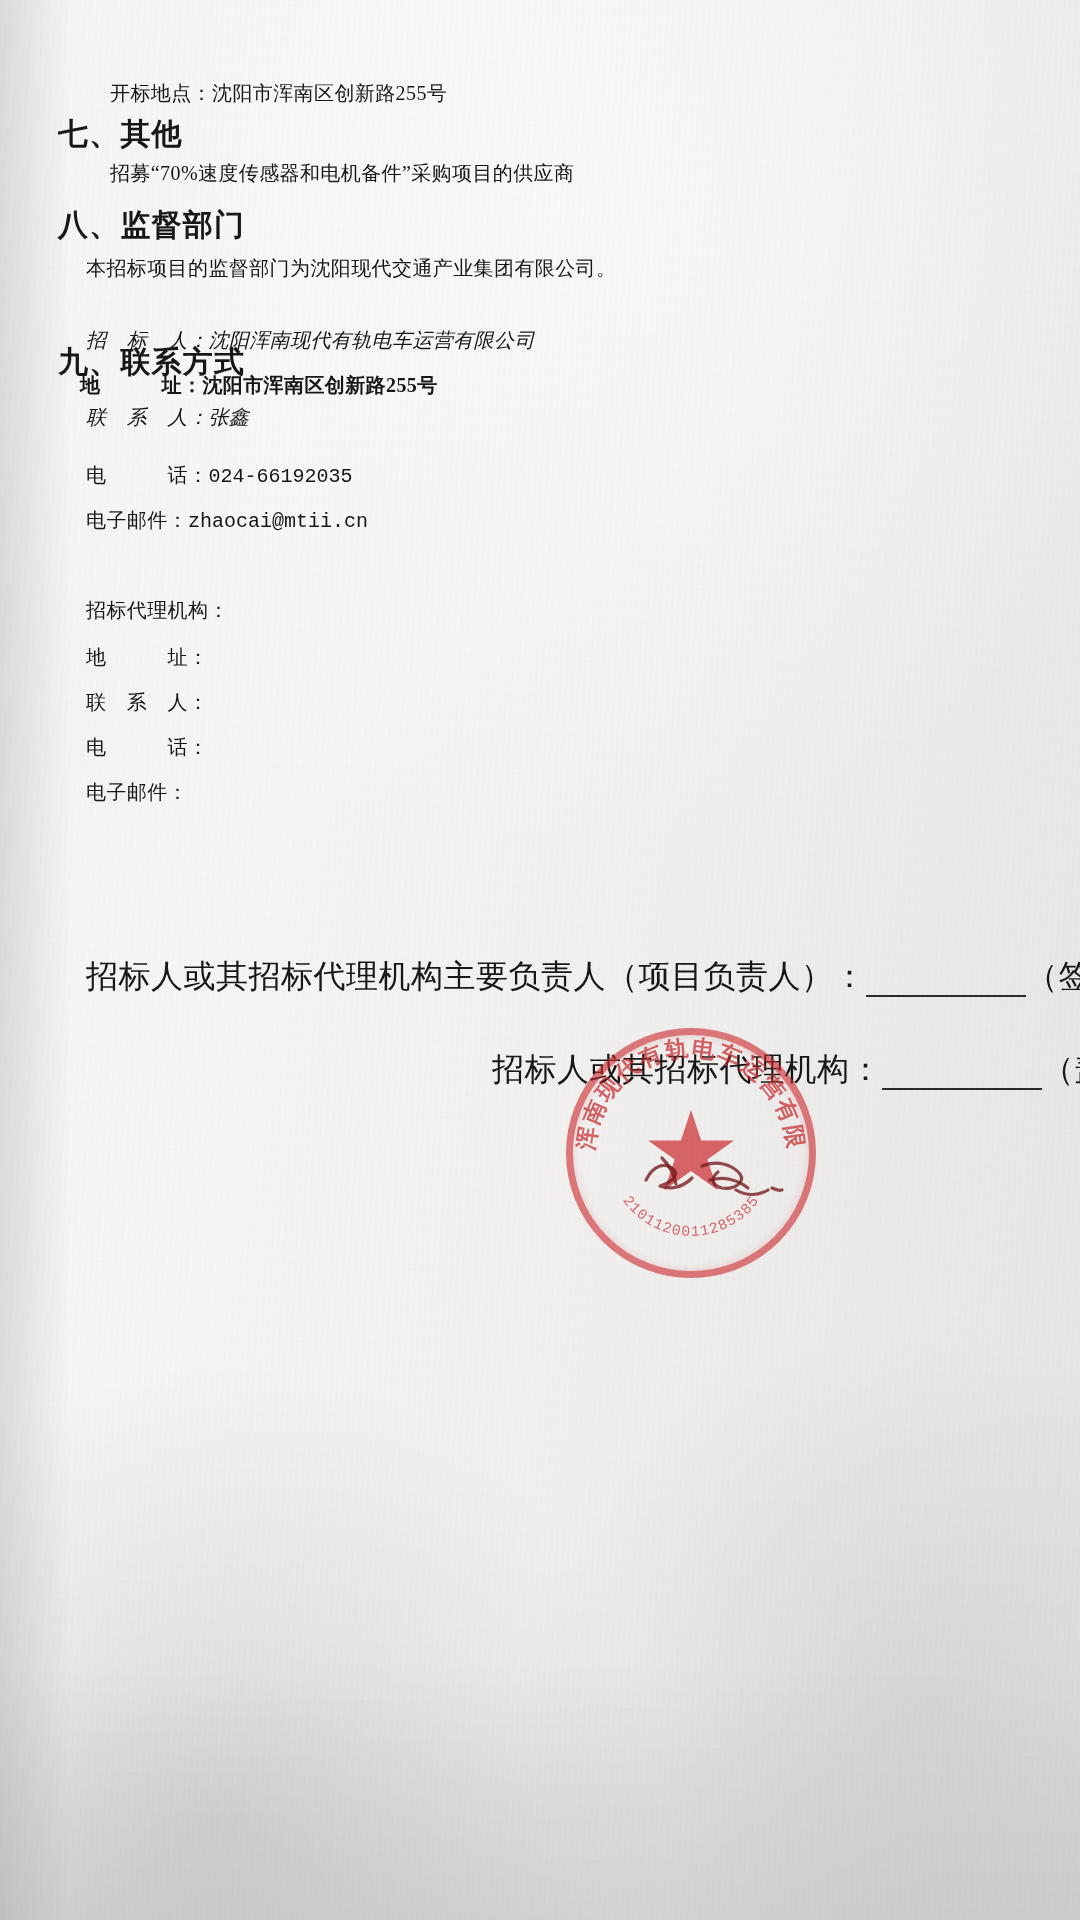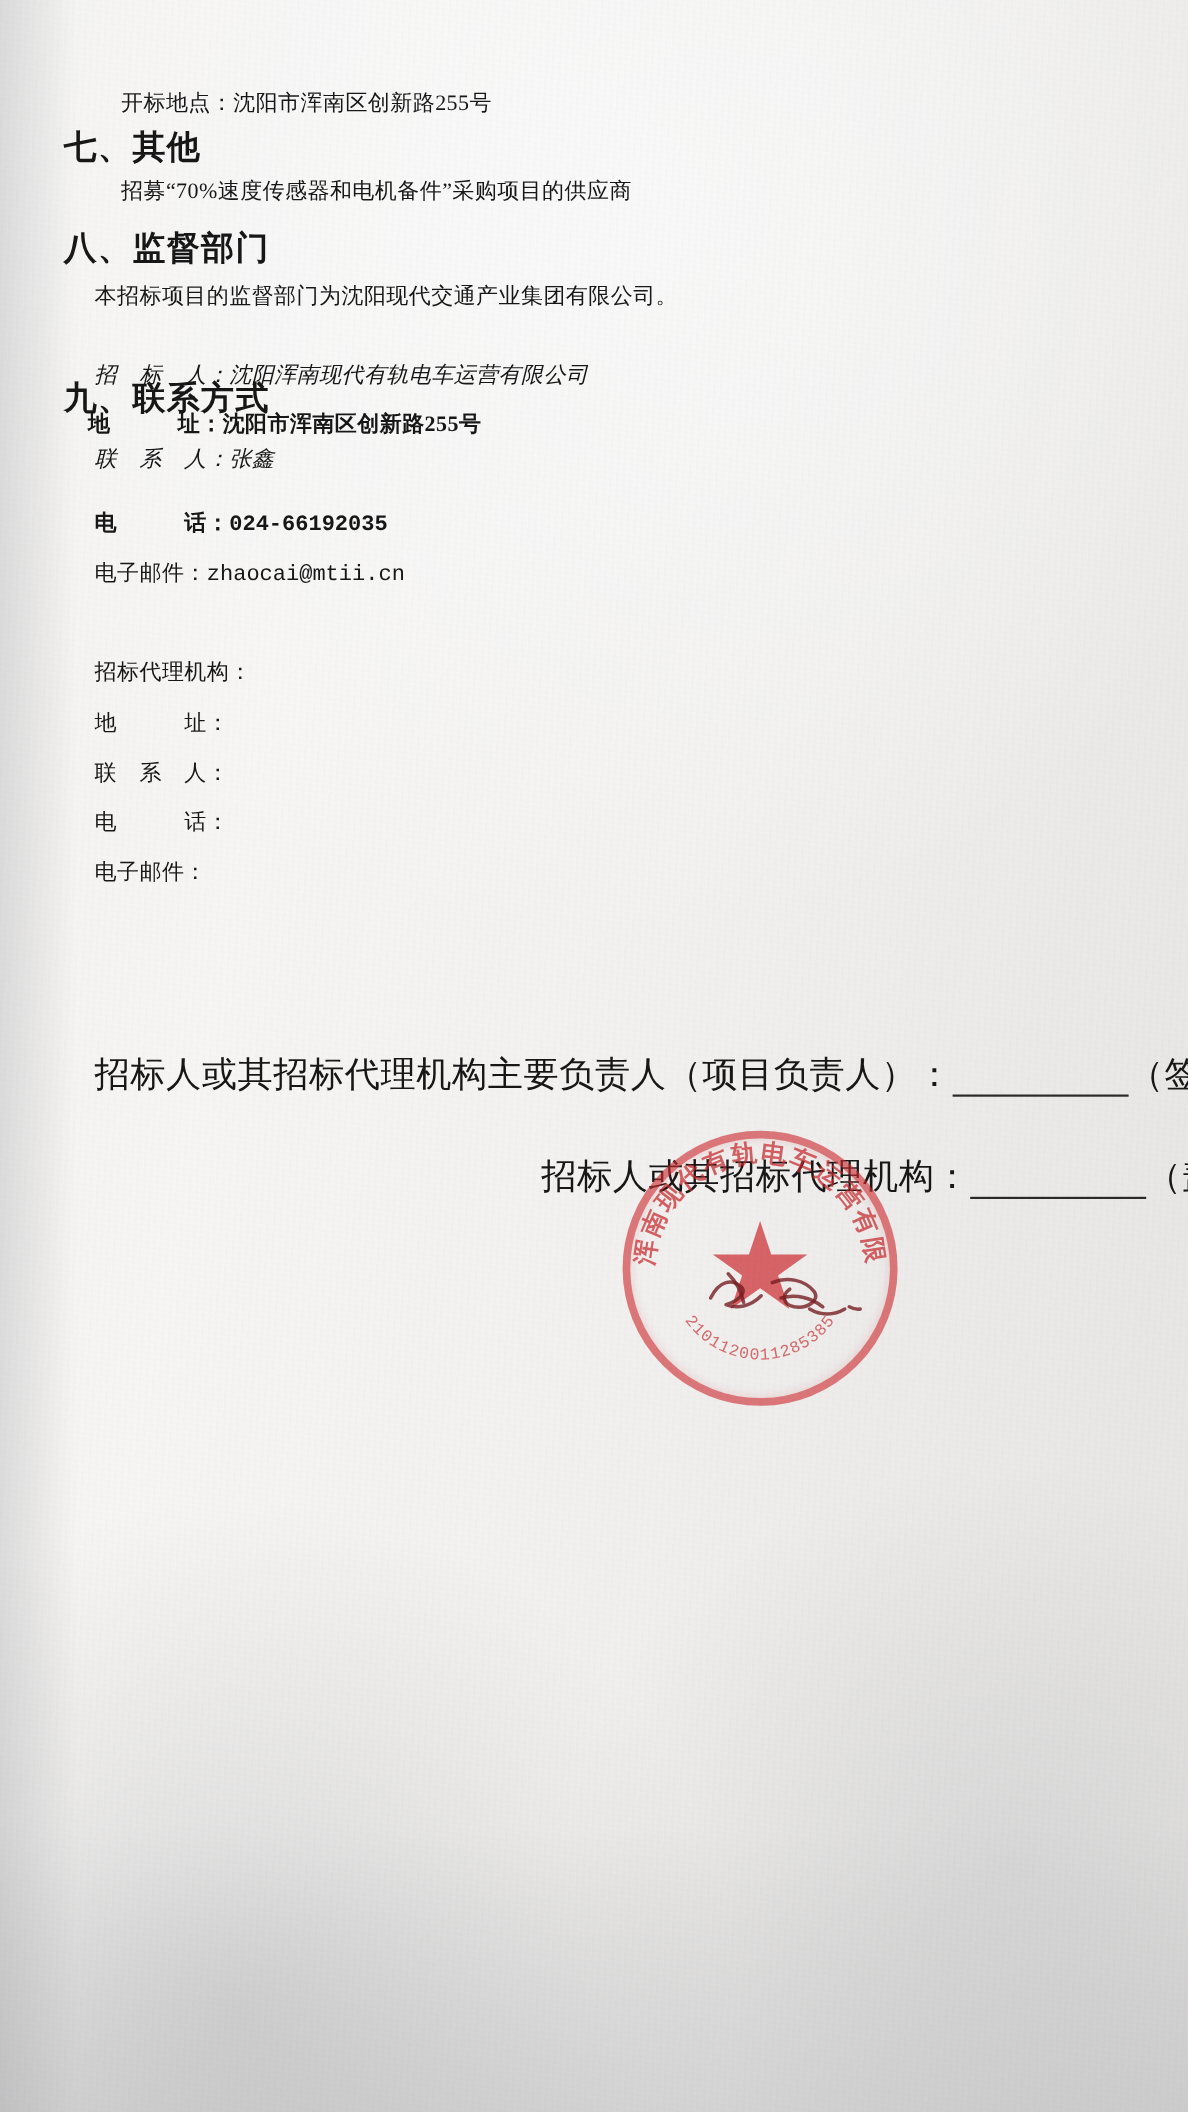--- a/index.html
+++ b/index.html
@@ -158,21 +158,21 @@
     <div class="line body-line" style="left:86px; top:243px;margin-top:12px;">本招标项目的监督部门为沈阳现代交通产业集团有限公司。</div>
 
     <div class="line heading" style="left:58px; top:298px;margin-top:44px;">九、联系方式</div>
 
     <div class="line body-line" style="left:86px; top:327px;font-style:italic;"><span>招　标　人：</span><span>沈阳浑南现代有轨电车运营有限公司</span></div>
 
     <div class="line body-line" style="left:80px; top:372px;font-weight:bold;"><span>地　　　址：</span><span>沈阳市浑南区创新路255号</span></div>
 
     <div class="line body-line" style="left:86px; top:404px;font-style:italic;"><span>联　系　人：</span><span>张鑫</span></div>
 
-    <div class="line body-line" style="left:86px; top:462px;font-weight:bold;"><span>电　　　话：</span><span class="mono">024-66192035</span></div>
+    <div class="line body-line" style="left:86px; top:462px;"><span>电　　　话：</span><span class="mono">024-66192035</span></div>
 
     <div class="line body-line" style="left:86px; top:507px;"><span>电子邮件：</span><span class="mono">zhaocai@mtii.cn</span></div>
 
     <div class="line body-line" style="left:86px; top:597px;">招标代理机构：</div>
 
     <div class="line body-line" style="left:86px; top:644px;"><span>地　　　址：</span><span></span></div>
 
     <div class="line body-line" style="left:86px; top:689px;"><span>联　系　人：</span><span></span></div>
 
     <div class="line body-line" style="left:86px; top:734px;"><span>电　　　话：</span><span></span></div>

